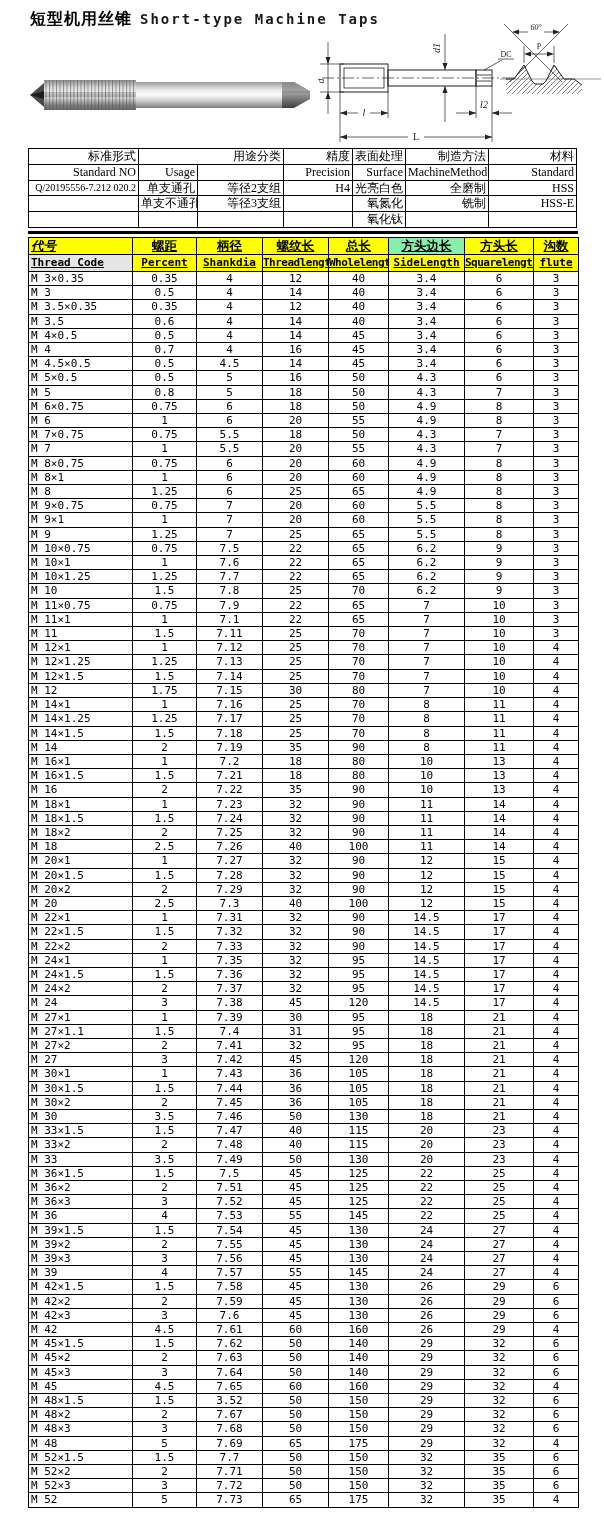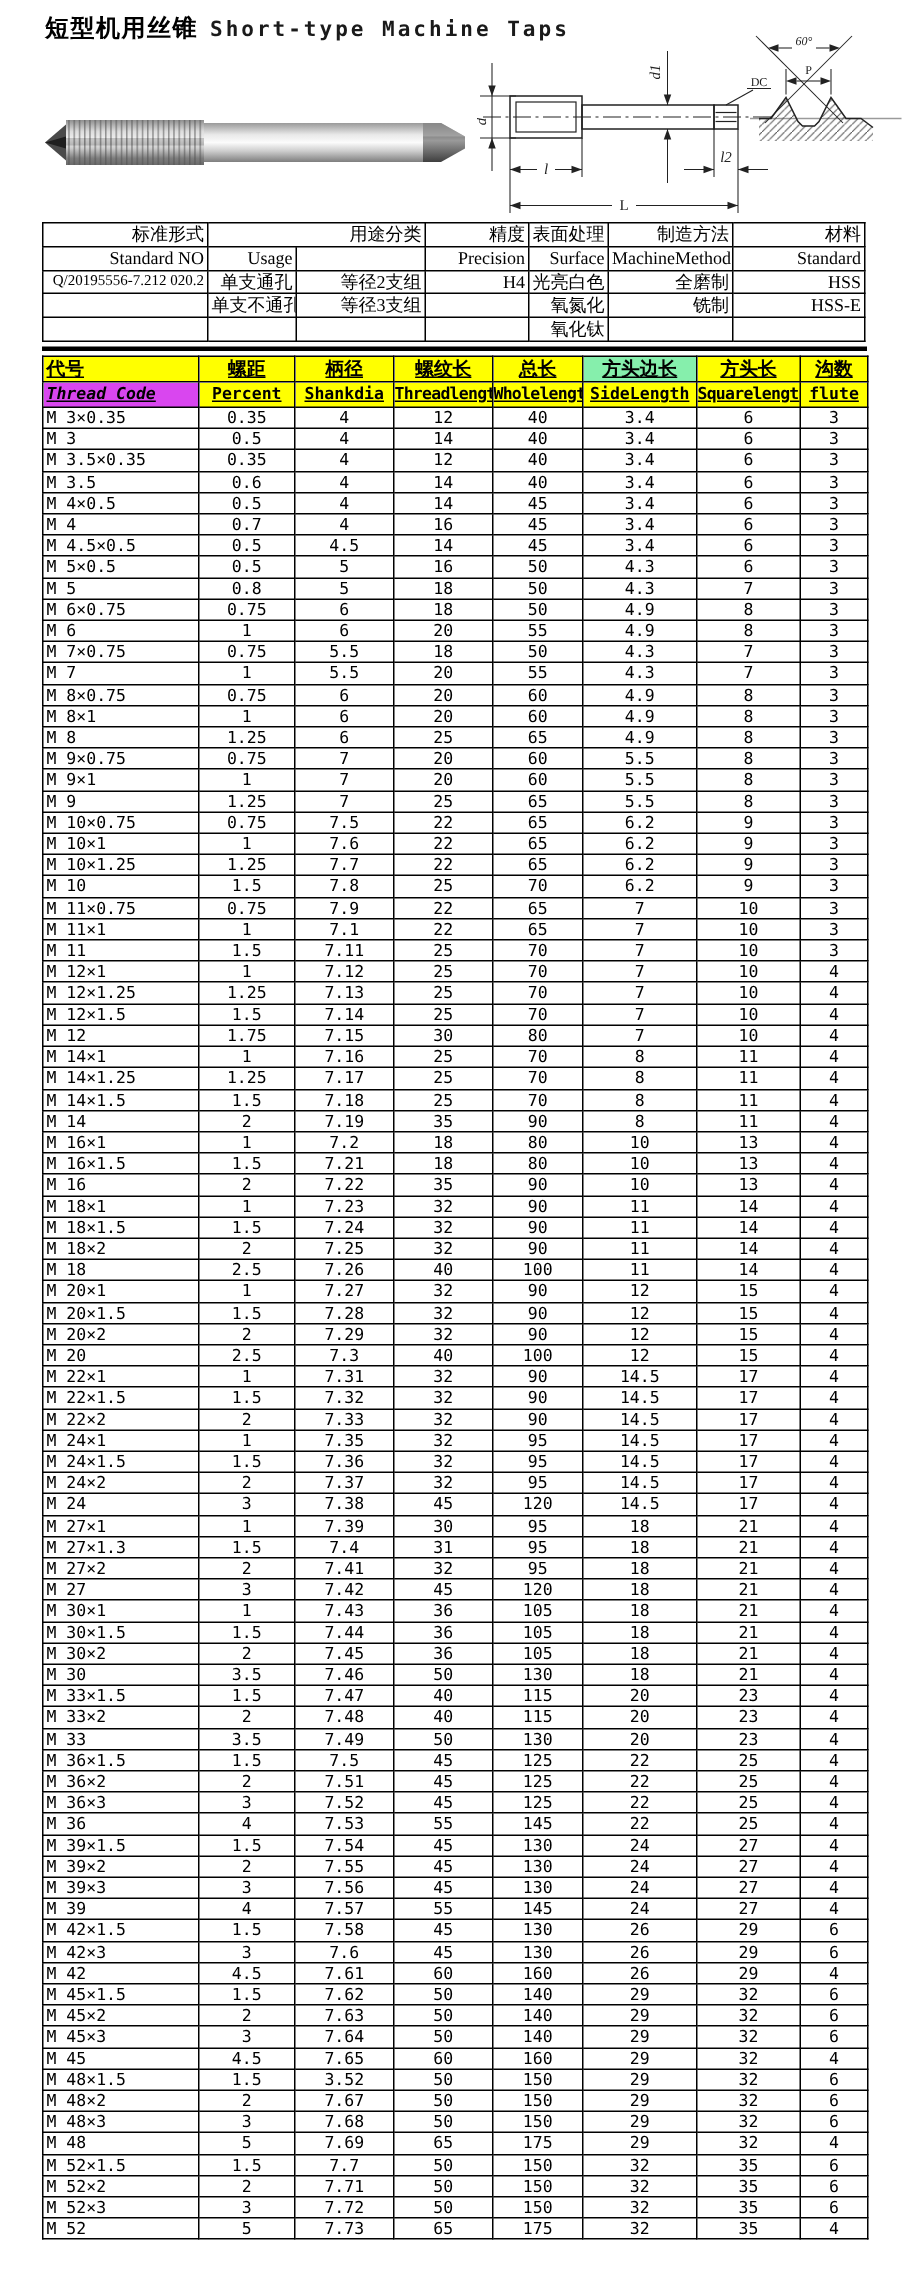--- a/index.html
+++ b/index.html
@@ -228,31 +228,31 @@
       <col style="width:64px">
       <col style="width:66px">
       <col style="width:66px">
     <col style="width:60px">
       <col style="width:76px">
       <col style="width:69px">
       <col style="width:45px">
   </colgroup>
   <thead>
     <tr class="hzh">
-      <td class="first" style="background: rgb(255, 255, 0);">代号</td>
+      <td class="first" style="background: rgb(255, 255, 0); font-style: italic;">代号</td>
       <td style="background: rgb(255, 255, 0);">螺距</td>
       <td style="background: rgb(255, 255, 0);">柄径</td>
       <td style="background: rgb(255, 255, 0);">螺纹长</td>
       <td style="background: rgb(255, 255, 0);">总长</td>
       <td style="background: #86efac;">方头边长</td>
       <td style="background: rgb(255, 255, 0);">方头长</td>
       <td style="background: rgb(255, 255, 0);">沟数</td>
     </tr>
     <tr class="hen">
-      <td class="first" style="background: #d946ef; font-style: italic;">Thread Code</td>
+      <td class="first" style="background: #e5e5e5;">Thread Code</td>
       <td style="background: rgb(255, 255, 0);">Percent</td>
       <td style="background: rgb(255, 255, 0);">Shankdia</td>
       <td class="sm" style="background: rgb(255, 255, 0);">Threadlength</td>
       <td class="sm" style="background: rgb(255, 255, 0);">Wholelength</td>
       <td style="background: rgb(255, 255, 0);">SideLength</td>
       <td class="sm" style="background: rgb(255, 255, 0);">Squarelength</td>
       <td style="background: rgb(255, 255, 0);">flute</td>
     </tr>
   </thead>
   <tbody>
@@ -780,21 +780,21 @@
         <td class="code">M 27×1</td>
         <td>1</td>
         <td>7.39</td>
         <td>30</td>
         <td>95</td>
         <td>18</td>
         <td>21</td>
         <td>4</td>
       </tr>
       <tr>
-        <td class="code">M 27×1.3</td>
+        <td class="code">M 27×1.1</td>
         <td>1.5</td>
         <td>7.4</td>
         <td>31</td>
         <td>95</td>
         <td>18</td>
         <td>21</td>
         <td>4</td>
       </tr>
       <tr>
         <td class="code">M 27×2</td>
@@ -963,20 +963,30 @@
         <td>55</td>
         <td>145</td>
         <td>24</td>
         <td>27</td>
         <td>4</td>
       </tr>
       <tr>
         <td class="code">M 42×1.5</td>
         <td>1.5</td>
         <td>7.58</td>
+        <td>45</td>
+        <td>130</td>
+        <td>26</td>
+        <td>29</td>
+        <td>6</td>
+      </tr>
+      <tr>
+        <td class="code">M 42×2</td>
+        <td>2</td>
+        <td>7.59</td>
         <td>45</td>
         <td>130</td>
         <td>26</td>
         <td>29</td>
         <td>6</td>
       </tr>
       <tr>
         <td class="code">M 42×3</td>
         <td>3</td>
         <td>7.6</td>

